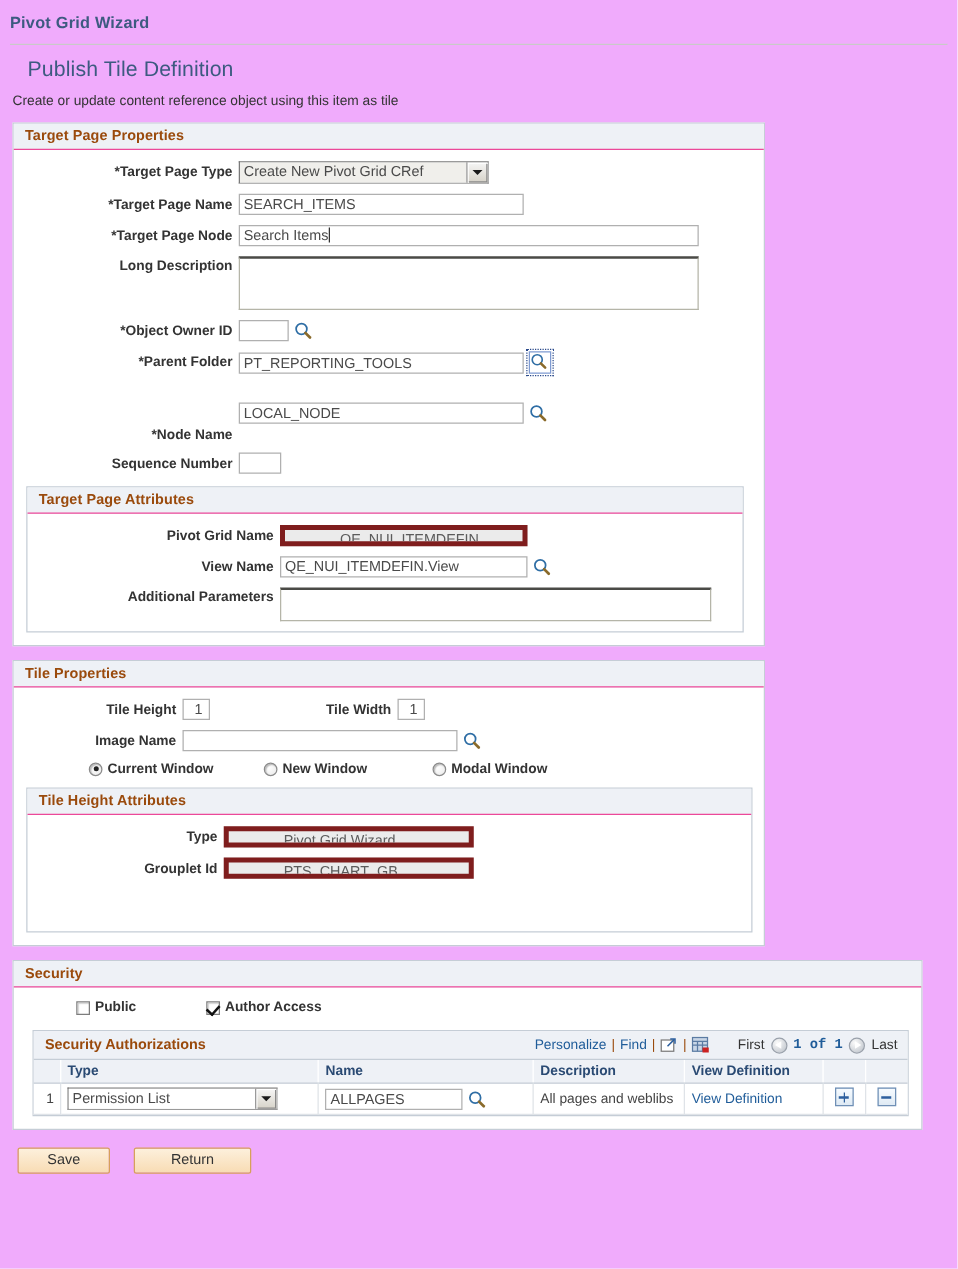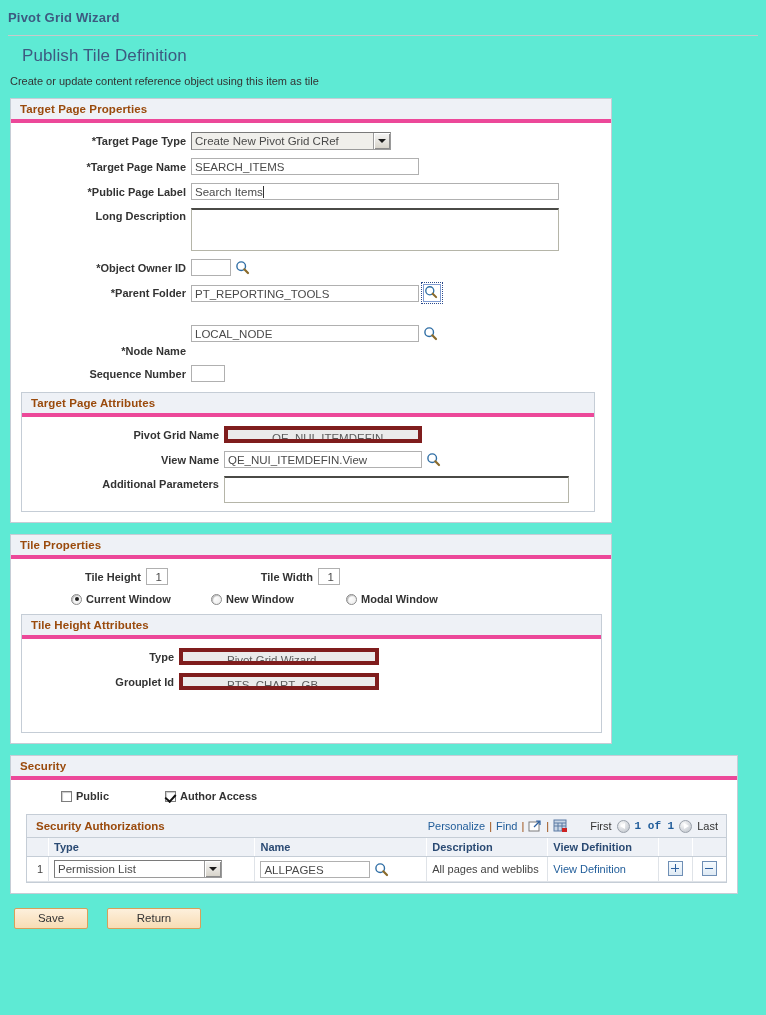--- a/index.html
+++ b/index.html
@@ -8,21 +8,21 @@
     background: #ffffff;
     font-family: "Liberation Sans", sans-serif;
     font-size: 11px;
     color: #333333;
   }
   #page {
     position: relative;
     width: 766px;
     height: 1015px;
     overflow: hidden;
-    background: #5eead4;
+    background: #f0abfc;
   }
 
   
   .wizard-title {
     font-size: 13px;
     font-weight: bold;
     color: #3D5A80;
     padding: 10px 0 0 8px;
     letter-spacing: .2px;
   }
@@ -50,21 +50,21 @@
   .groupbox {
     border: 1px solid #c5cdd6;
     background: #ffffff;
     margin: 11px 0 0 10px;
   }
   .groupbox.lvl2 {
     margin: 10px 0 0 10px;
   }
   .gb-header {
     background: #eef1f6;
-    border-bottom: 4px solid #ec4899;
+    border-bottom: 1px solid #ec4899;
     color: #9A4A0C;
     font-weight: bold;
     font-size: 11.5px;
     padding: 4px 0 4px 9px;
     letter-spacing: .1px;
   }
   .gb-header.sub {
     background: #eef1f6;
   }
   .gb-body { padding: 9px 0 10px 0; }
@@ -376,21 +376,21 @@
           <div class="selbtn"></div>
         </div>
       </div>
 
       <div class="frow">
         <div class="flabel" style="width:175px;">*Target Page Name</div>
         <div class="inp" style="width:228px;">SEARCH_ITEMS</div>
       </div>
 
       <div class="frow">
-        <div class="flabel" style="width:175px;">*Public Page Label</div>
+        <div class="flabel" style="width:175px;">*Target Page Node</div>
         <div class="inp caret" style="width:368px;">Search Items</div>
       </div>
 
       <div class="frow" style="align-items:flex-start;">
         <div class="flabel" style="width:175px;padding-top:2px;">Long Description</div>
         <div class="tarea" style="width:368px;height:43px;"></div>
       </div>
 
       <div class="frow">
         <div class="flabel" style="width:175px;">*Object Owner ID</div>
@@ -465,20 +465,30 @@
     <div class="gb-header">Tile Properties</div>
     <div class="gb-body">
 
       <div class="frow">
         <div class="flabel" style="width:130px;">Tile Height</div>
         <div class="inp num" style="width:22px;">1</div>
         <div class="flabel" style="width:145px;">Tile Width</div>
         <div class="inp num" style="width:22px;">1</div>
       </div>
 
+      <div class="frow">
+        <div class="flabel" style="width:130px;">Image Name</div>
+        <div class="inp" style="width:220px;"></div>
+        <span class="mag">
+          <svg width="15" height="15" viewBox="0 0 15 15">
+            <circle cx="6.2" cy="6.2" r="4.3" fill="#ffffff" stroke="#2f6ea5" stroke-width="1.4"></circle>
+            <line x1="9.3" y1="9.3" x2="13" y2="13" stroke="#8a6a2a" stroke-width="2.2" stroke-linecap="round"></line>
+          </svg>
+        </span>
+      </div>
 
       <div class="frow" style="margin-bottom:4px;">
         <div style="width:60px;"></div>
         <span class="radio-wrap" style="width:140px;">
           <span class="radio on"></span>
           <span>Current Window</span>
         </span>
         <span class="radio-wrap" style="width:135px;">
           <span class="radio"></span>
           <span>New Window</span>

